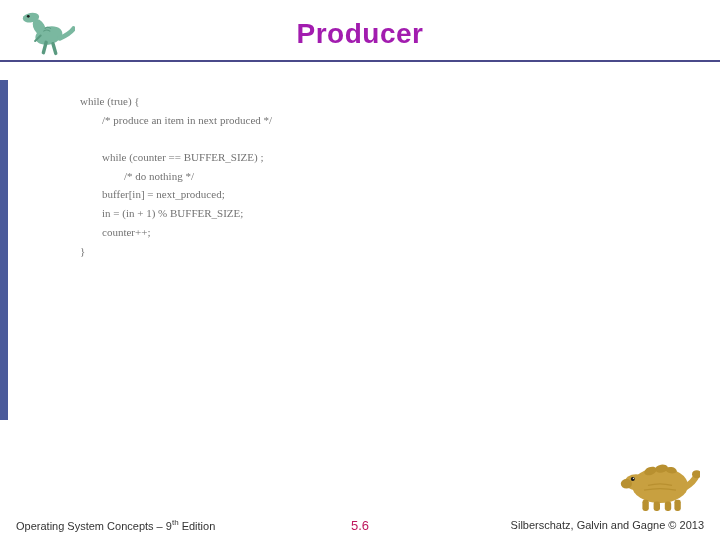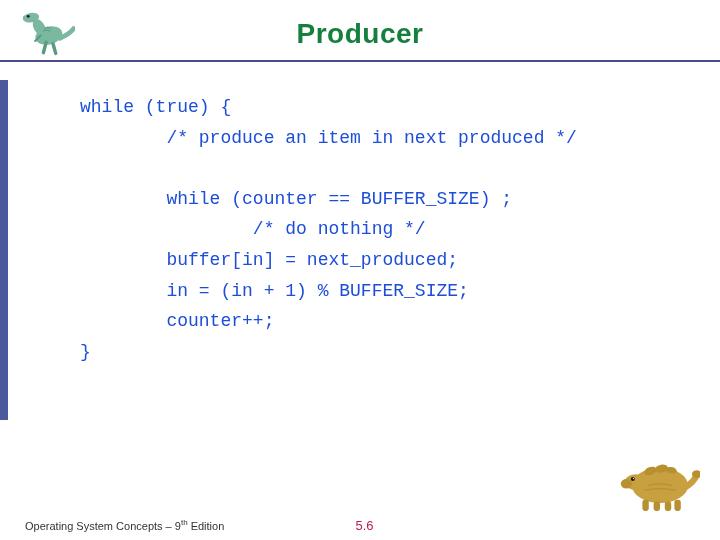--- a/index.html
+++ b/index.html
@@ -27,49 +27,48 @@
       position: absolute;
       left: 20px;
       top: 8px;
       width: 55px;
       height: 50px;
     }
 
     .header-title {
       font-size: 28px;
       font-weight: bold;
-      color: #15803d;
+      color: #a21caf;
       letter-spacing: 0.5px;
     }
 
     
     .main-content {
       padding: 30px 60px 20px 80px;
     }
 
     .code-block {
-      font-family: Liberation Mono, monospace;
-      font-size: 18px;
+      font-family: Liberation Serif, serif;
+      font-size: 11px;
       line-height: 1.7;
-      color: #1d4ed8;
+      color: #737373;
       white-space: pre;
     }
 
     
     .footer {
       position: absolute;
       bottom: 0;
       left: 0;
       right: 0;
       display: flex;
       justify-content: space-between;
       align-items: center;
       padding: 6px 16px 8px 16px;
       background: #ffffff;
-      margin-left: 9px;
     }
 
     .footer-left {
       font-size: 11px;
       color: #333;
     }
 
     .footer-center {
       font-size: 13px;
       color: #be185d;
@@ -178,13 +177,14 @@
     <rect x="68" y="66" width="8" height="14" rx="3" fill="#b89030"></rect>
 
     <path d="M35 48 Q50 44 65 48" stroke="#b89030" stroke-width="1.5" fill="none"></path>
     <path d="M30 54 Q50 50 70 54" stroke="#b89030" stroke-width="1.5" fill="none"></path>
   </svg>
 </div>
 
 <div class="footer">
   <span class="footer-left">Operating System Concepts – 9<sup>th</sup> Edition</span>
   <span class="footer-center">5.6</span>
+  <span class="footer-right">Silberschatz, Galvin and Gagne © 2013</span>
 </div>
 
 </body></html>

